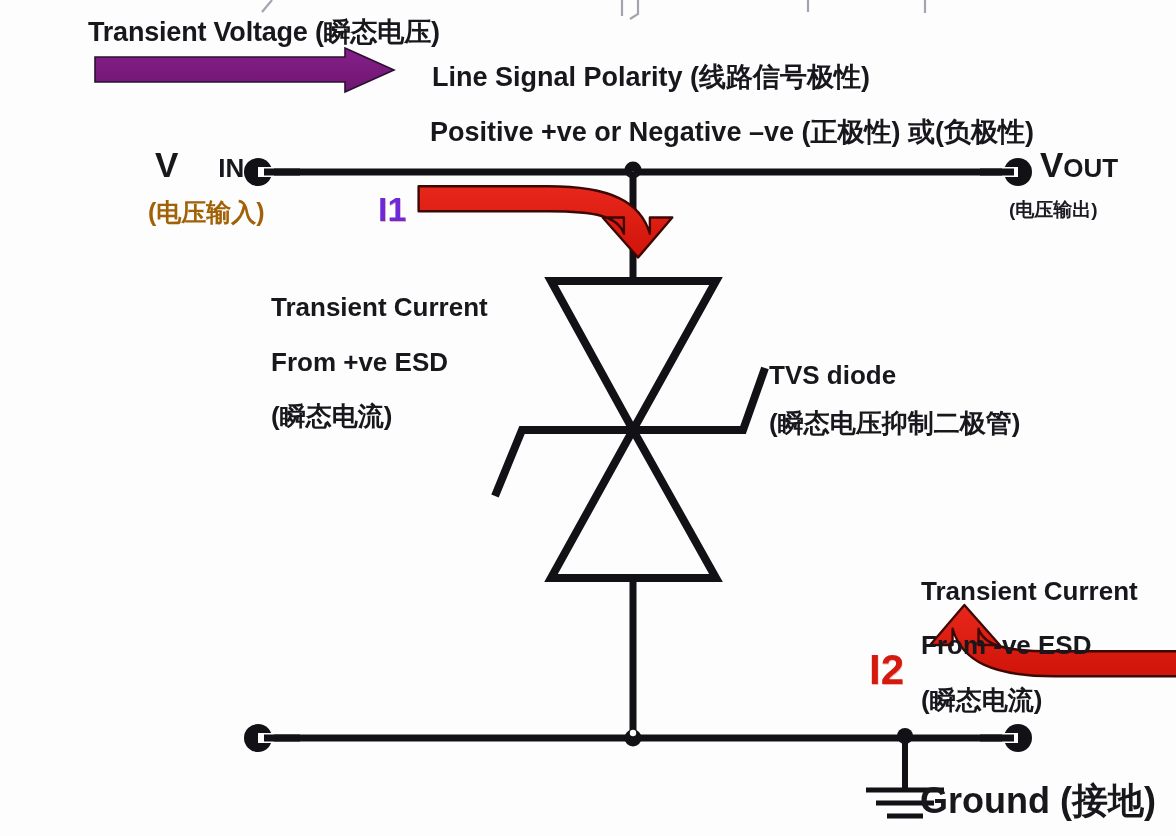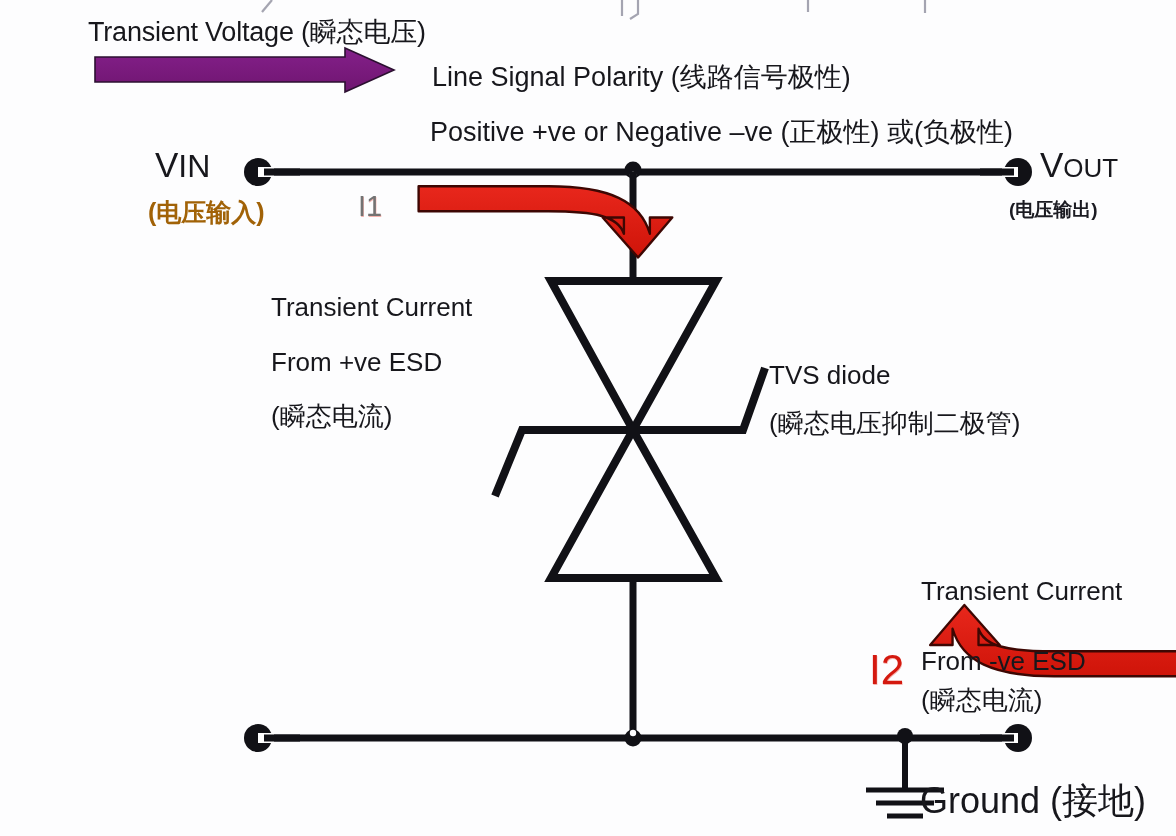--- a/index.html
+++ b/index.html
@@ -20,21 +20,21 @@
     position: absolute;
     left: 0;
     top: 0;
     width: 1176px;
     height: 836px;
   }
   .lbl {
     position: absolute;
     white-space: nowrap;
     color: #17171c;
-    font-weight: normal;
+    font-weight: bold;
     line-height: 1.0;
   }
   
   #transient-voltage-label {
     left: 88px; top: 19px;
     font-size: 27px;
     letter-spacing: -0.2px;
   }
   #line-signal-polarity-label {
     left: 432px; top: 64px;
@@ -43,62 +43,62 @@
   #polarity-detail-label {
     left: 430px; top: 119px;
     font-size: 27px;
   }
   
   #vin-label {
     left: 155px; top: 147px;
     font-size: 35px;
     letter-spacing: 0px;
   }
-  #vin-label .sub { font-size: 32px; }
+  #vin-label .sub { font-size: 26px; margin-left: 40px; }
   #vin-cn-label {
     left: 148px; top: 200px;
     font-size: 25px;
     font-weight: bold;
     color: #a16207;
   }
   #vout-label {
     left: 1040px; top: 147px;
     font-size: 35px;
   }
   #vout-label .sub { font-size: 26px; }
   #vout-cn-label {
     left: 1009px; top: 200px;
     font-size: 19px;
     font-weight: bold;
     color: #1b1b22;
   }
   
   #i1-label {
-    left: 358px; top: 192px;
-    font-size: 29px;
-    color: #737373;
+    left: 378px; top: 192px;
+    font-size: 34px;
+    color: #6d28d9;
     text-shadow: 0.5px 0.5px 0 #f6b3ae;
   }
   #i2-label {
     left: 869px; top: 649px;
     font-size: 42px;
     color: #d4190f;
     text-shadow: 0.5px 0.5px 0 #f6b3ae;
     text-align: right;
   }
   
   #esd-pos-line1 { left: 271px; top: 294px; font-size: 26px; }
   #esd-pos-line2 { left: 271px; top: 349px; font-size: 26px; }
   #esd-pos-line3 { left: 271px; top: 403px; font-size: 26px; }
   
   #tvs-name-label { left: 769px; top: 362px; font-size: 26px; }
   #tvs-cn-label { left: 769px; top: 410px; font-size: 26px; }
   
   #esd-neg-line1 { left: 921px; top: 578px; font-size: 26px; }
-  #esd-neg-line2 { left: 921px; top: 648px; font-size: 26px; }
+  #esd-neg-line2 { left: 921px; top: 632px; font-size: 26px; }
   #esd-neg-line3 { left: 921px; top: 687px; font-size: 26px; }
   
   #ground-label { left: 920px; top: 783px; font-size: 36px; }
 </style>
 </head>
 <body>
 
 <div id="stage">
 
   <svg id="circuit-svg" viewBox="0 0 1176 836">

